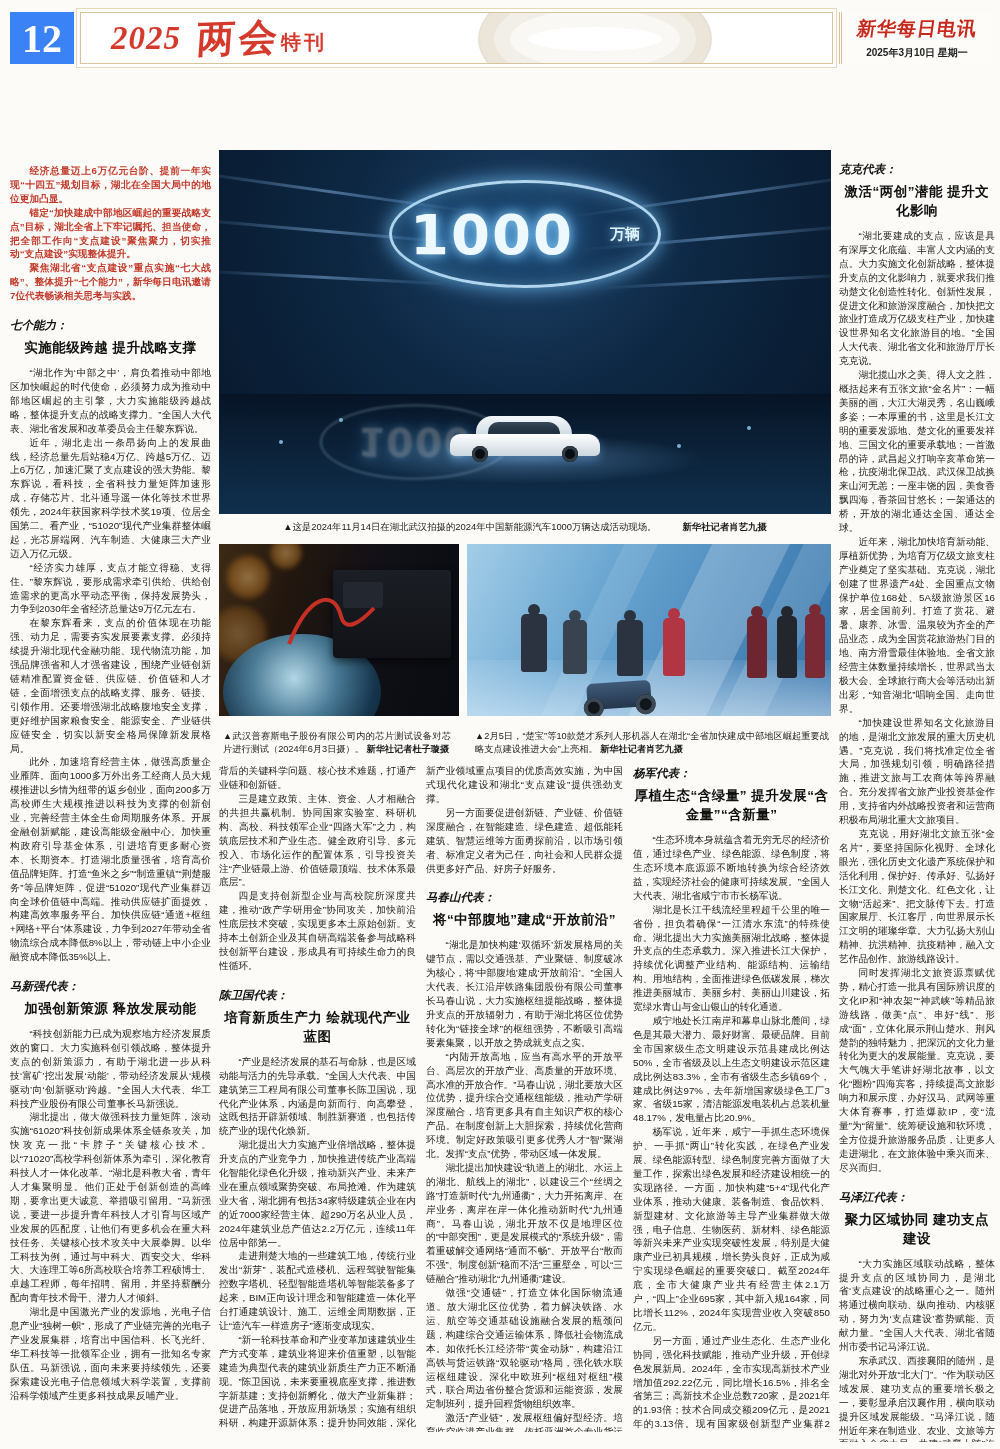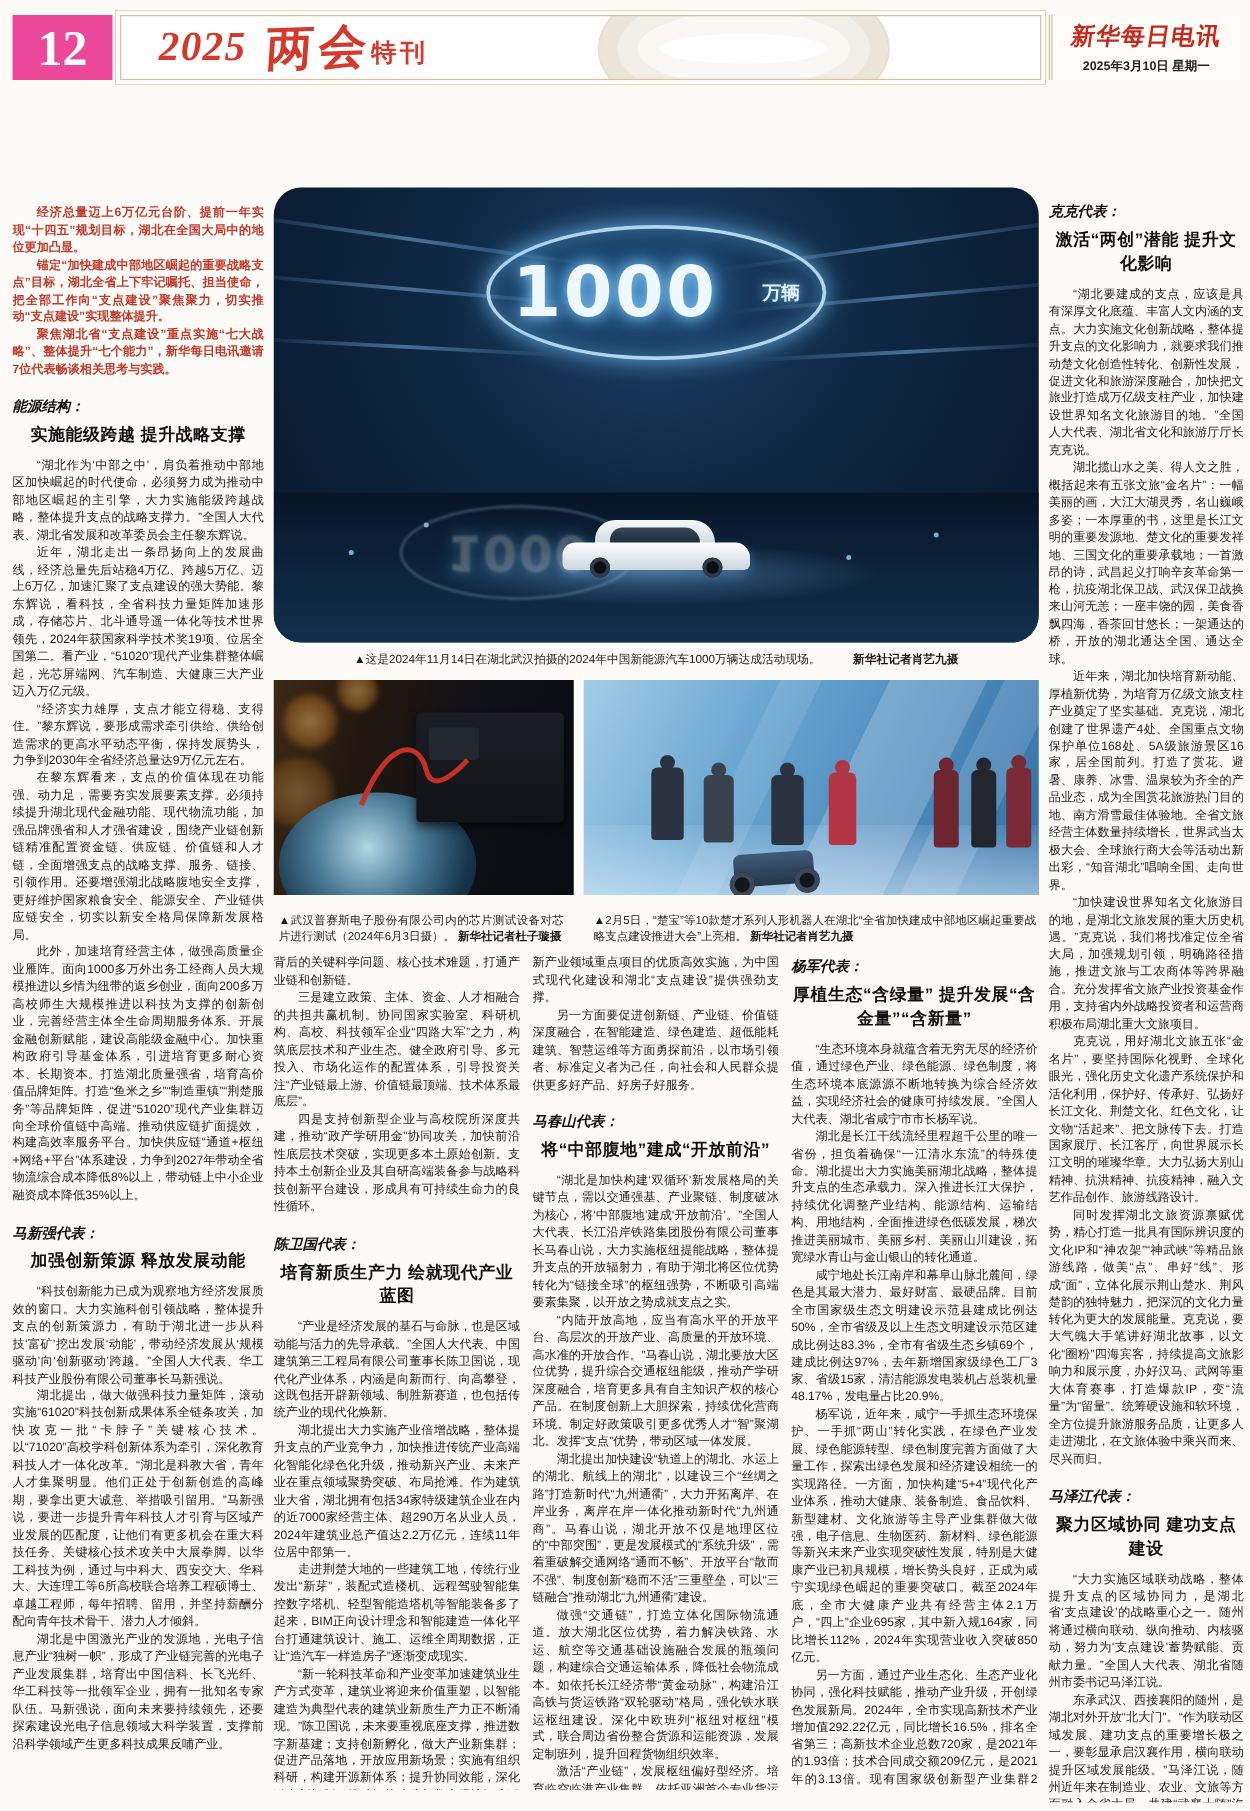--- a/index.html
+++ b/index.html
@@ -1,40 +1,40 @@
 <!DOCTYPE html>
 <html><head>
 <meta charset="utf-8">
 <style>
   html,body{margin:0;padding:0;background:#e8e6e0;}
   .page{position:relative;width:1000px;height:1449px;background:#fcfbf7;font-family:"Liberation Sans",sans-serif;color:#1c1c1c;overflow:hidden;margin:0 auto;}
   
   .header{position:absolute;left:10px;right:8px;top:12px;height:52px;display:flex;align-items:stretch;}
-  .page-num{width:80px;background:#ec4899;color:#fff;font-weight:bold;font-size:40px;display:flex;align-items:center;justify-content:center;font-family:"Liberation Serif",serif;}
+  .page-num{width:64px;background:#3b82f6;color:#fff;font-weight:bold;font-size:40px;display:flex;align-items:center;justify-content:center;font-family:"Liberation Serif",serif;}
   .edition-box{flex:1;margin-left:6px;border:1px solid #d8c49a;box-shadow:0 0 0 3px #fff,0 0 0 4px #e6d9bd;background:#fff;position:relative;display:flex;align-items:center;padding-left:30px;overflow:hidden;}
   .ed-2025{color:#d5392c;font-size:33px;font-weight:bold;font-style:italic;font-family:"Liberation Serif",serif;margin-right:16px;letter-spacing:1px;}
   .ed-name{color:#d5392c;font-size:38px;font-weight:bold;font-family:"DejaVu Serif",serif;transform:skewX(-6deg) rotate(-2deg);letter-spacing:4px;}
   .ed-suffix{color:#d5392c;font-size:20px;font-weight:bold;letter-spacing:3px;margin-top:8px;}
   .swirl{position:absolute;right:120px;top:-36px;width:230px;height:120px;border-radius:50%;border:2px solid rgba(185,165,135,.35);box-shadow:inset 0 0 0 14px rgba(200,182,150,.16),inset 0 0 0 30px rgba(200,182,150,.12),inset 0 0 0 48px rgba(200,182,150,.10);}
   .masthead-box{width:150px;margin-left:6px;border-left:3px double #d8c49a;display:flex;flex-direction:column;align-items:center;justify-content:center;background:#fdfcf8;}
   .masthead{color:#c8291f;font-weight:bold;font-size:19px;font-family:"Liberation Serif",serif;transform:skewX(-8deg);letter-spacing:1px;white-space:nowrap;}
   .m-date{font-size:10px;font-weight:bold;margin-top:4px;color:#222;}
   
   .headline{position:absolute;top:86px;left:30px;right:30px;text-align:center;font-size:45px;font-weight:bold;font-family:"Liberation Serif",serif;letter-spacing:5px;color:#262626;white-space:nowrap;}
   
   .col-left{position:absolute;left:10px;top:164px;width:201px;height:1278px;overflow:hidden;}
   .center{position:absolute;left:219px;top:150px;width:612px;height:1299px;}
   .col-right{position:absolute;left:839px;top:162px;width:156px;height:1280px;overflow:hidden;}
   .intro p{color:#c23a2b;font-size:11.8px;line-height:15.4px;font-weight:bold;text-indent:2em;margin:0 0 2px;text-align:justify;}
   .rep{font-family:"Liberation Serif",serif;font-style:italic;font-weight:bold;font-size:11.5px;margin:15px 0 5px;color:#111;}
   .sec-title{font-size:13.5px;font-weight:bold;text-align:center;margin:3px 0 9px;letter-spacing:.5px;color:#111;line-height:19px;}
   .body p{font-size:9.7px;line-height:13.9px;text-indent:2em;margin:0;text-align:justify;}
   .body p.noindent{text-indent:0;}
   
-  .photo-main{position:relative;width:612px;height:364px;overflow:hidden;background:radial-gradient(ellipse at 50% 24%,#1d4066 0%,#0d2隐40 0%,#0d2742 42%,#071426 100%);background:radial-gradient(ellipse at 50% 24%,#1d4066 0%,#0d2742 42%,#071426 100%);border-radius:22px;}
+  .photo-main{position:relative;width:612px;height:364px;overflow:hidden;background:radial-gradient(ellipse at 50% 24%,#1d4066 0%,#0d2隐40 0%,#0d2742 42%,#071426 100%);background:radial-gradient(ellipse at 50% 24%,#1d4066 0%,#0d2742 42%,#071426 100%);}
   .truss{position:absolute;height:3px;background:linear-gradient(90deg,transparent,rgba(150,200,255,.45),transparent);}
   .t1{left:-40px;top:40px;width:300px;transform:rotate(8deg);}
   .t2{left:-30px;top:80px;width:280px;transform:rotate(5deg);}
   .t3{right:-40px;top:44px;width:300px;transform:rotate(-8deg);}
   .t4{right:-30px;top:86px;width:280px;transform:rotate(-5deg);}
   .t5{left:-20px;top:126px;width:250px;transform:rotate(3deg);}
   .t6{right:-20px;top:130px;width:250px;transform:rotate(-3deg);}
   .neon{position:absolute;left:50%;top:30px;transform:translateX(-50%);width:266px;height:102px;border:3px solid rgba(195,232,255,.9);border-radius:50%;box-shadow:0 0 20px rgba(120,200,255,.8),inset 0 0 20px rgba(120,200,255,.45);display:flex;align-items:center;justify-content:center;gap:8px;background:rgba(20,60,100,.25);}
   .neon-num{font-size:56px;font-weight:bold;color:#eef9ff;text-shadow:0 0 12px #8fd4ff,0 0 28px #4fb0ff;font-family:"DejaVu Sans",sans-serif;letter-spacing:2px;}
   .neon-unit{font-size:15px;color:#dff2ff;text-shadow:0 0 10px #8fd4ff;font-weight:bold;margin-left:28px;}
@@ -106,21 +106,21 @@
     </div>
   </div>
 
 
   <div class="col-left body">
     <div class="intro">
       <p>经济总量迈上6万亿元台阶、提前一年实现“十四五”规划目标，湖北在全国大局中的地位更加凸显。</p>
       <p>锚定“加快建成中部地区崛起的重要战略支点”目标，湖北全省上下牢记嘱托、担当使命，把全部工作向“支点建设”聚焦聚力，切实推动“支点建设”实现整体提升。</p>
       <p>聚焦湖北省“支点建设”重点实施“七大战略”、整体提升“七个能力”，新华每日电讯邀请7位代表畅谈相关思考与实践。</p>
     </div>
-    <div class="rep">能源结构：</div>
+    <div class="rep">七个能力：</div>
     <div class="sec-title">实施能级跨越 提升战略支撑</div>
     <p>“湖北作为‘中部之中’，肩负着推动中部地区加快崛起的时代使命，必须努力成为推动中部地区崛起的主引擎，大力实施能级跨越战略，整体提升支点的战略支撑力。”全国人大代表、湖北省发展和改革委员会主任黎东辉说。</p>
     <p>近年，湖北走出一条昂扬向上的发展曲线，经济总量先后站稳4万亿、跨越5万亿、迈上6万亿，加速汇聚了支点建设的强大势能。黎东辉说，看科技，全省科技力量矩阵加速形成，存储芯片、北斗通导遥一体化等技术世界领先，2024年获国家科学技术奖19项、位居全国第二。看产业，“51020”现代产业集群整体崛起，光芯屏端网、汽车制造、大健康三大产业迈入万亿元级。</p>
     <p>“经济实力雄厚，支点才能立得稳、支得住。”黎东辉说，要形成需求牵引供给、供给创造需求的更高水平动态平衡，保持发展势头，力争到2030年全省经济总量达9万亿元左右。</p>
     <p>在黎东辉看来，支点的价值体现在功能强、动力足，需要夯实发展要素支撑。必须持续提升湖北现代金融功能、现代物流功能，加强品牌强省和人才强省建设，围绕产业链创新链精准配置资金链、供应链、价值链和人才链，全面增强支点的战略支撑、服务、链接、引领作用。还要增强湖北战略腹地安全支撑，更好维护国家粮食安全、能源安全、产业链供应链安全，切实以新安全格局保障新发展格局。</p>
     <p>此外，加速培育经营主体，做强高质量企业雁阵。面向1000多万外出务工经商人员大规模推进以乡情为纽带的返乡创业，面向200多万高校师生大规模推进以科技为支撑的创新创业，完善经营主体全生命周期服务体系。开展金融创新赋能，建设高能级金融中心。加快重构政府引导基金体系，引进培育更多耐心资本、长期资本。打造湖北质量强省，培育高价值品牌矩阵。打造“鱼米之乡”“制造重镇”“荆楚服务”等品牌矩阵，促进“51020”现代产业集群迈向全球价值链中高端。推动供应链扩面提效，构建高效率服务平台。加快供应链“通道+枢纽+网络+平台”体系建设，力争到2027年带动全省物流综合成本降低8%以上，带动链上中小企业融资成本降低35%以上。</p>
     <div class="rep">马新强代表：</div>
     <div class="sec-title">加强创新策源 释放发展动能</div>
     <p>“科技创新能力已成为观察地方经济发展质效的窗口。大力实施科创引领战略，整体提升支点的创新策源力，有助于湖北进一步从科技‘富矿’挖出发展‘动能’，带动经济发展从‘规模驱动’向‘创新驱动’跨越。”全国人大代表、华工科技产业股份有限公司董事长马新强说。</p>
     <p>湖北提出，做大做强科技力量矩阵，滚动实施“61020”科技创新成果体系全链条攻关，加快攻克一批“卡脖子”关键核心技术。以“71020”高校学科创新体系为牵引，深化教育科技人才一体化改革。“湖北是科教大省，青年人才集聚明显。他们正处于创新创造的高峰期，要拿出更大诚意、举措吸引留用。”马新强说，要进一步提升青年科技人才引育与区域产业发展的匹配度，让他们有更多机会在重大科技任务、关键核心技术攻关中大展拳脚。以华工科技为例，通过与中科大、西安交大、华科大、大连理工等6所高校联合培养工程硕博士、卓越工程师，每年招聘、留用，并坚持薪酬分配向青年技术骨干、潜力人才倾斜。</p>

